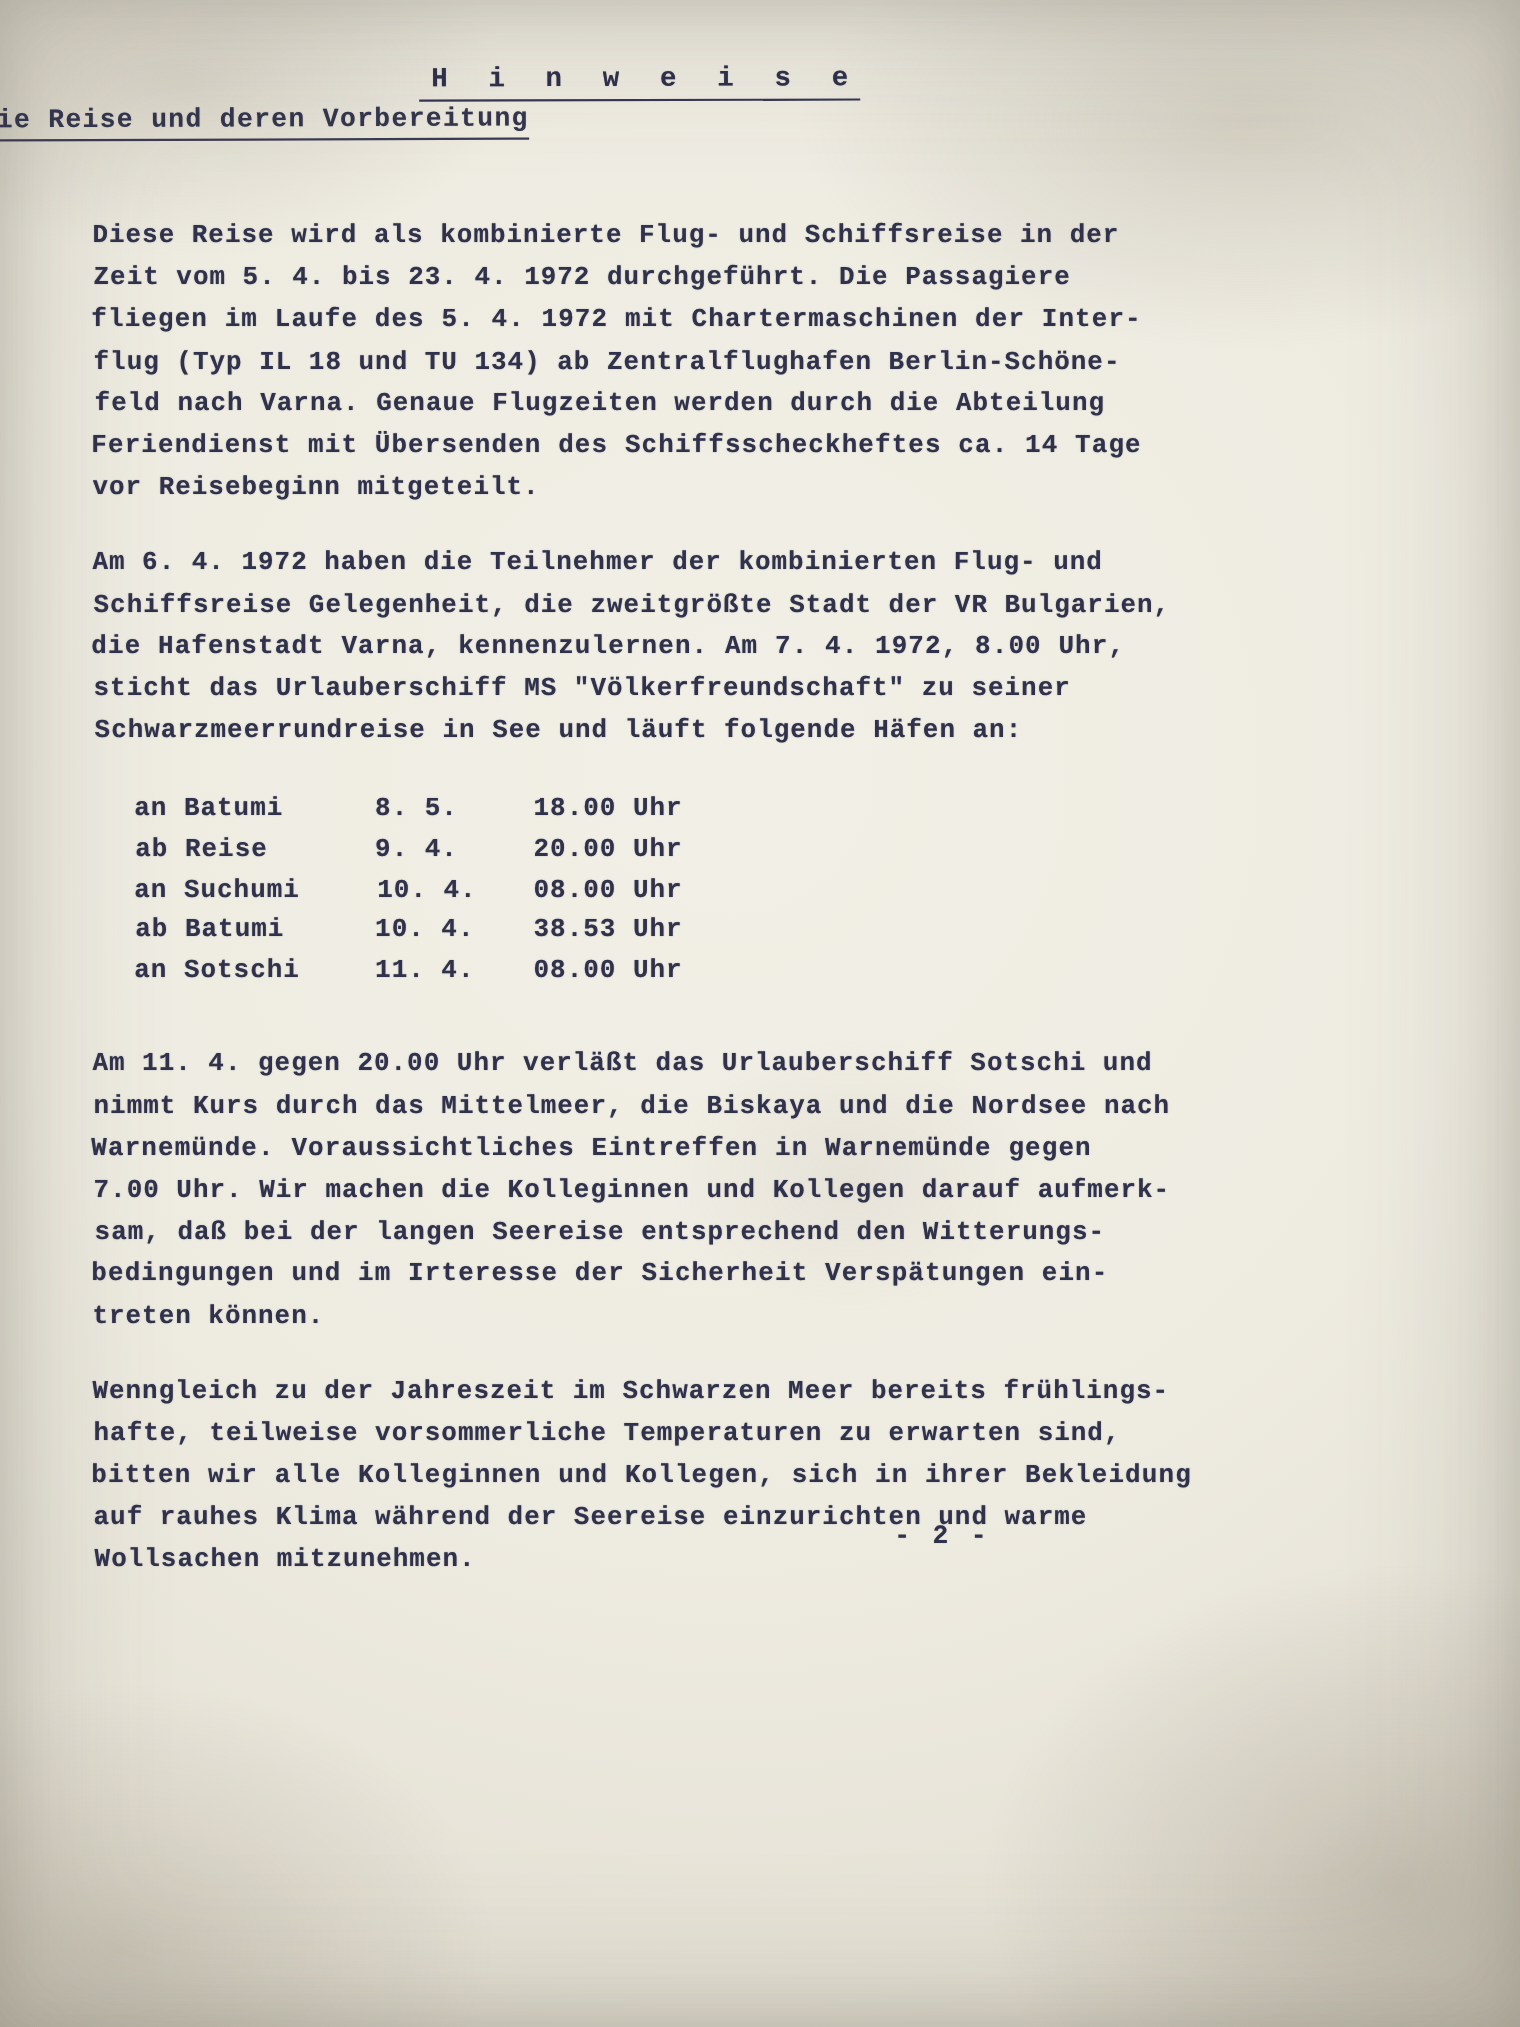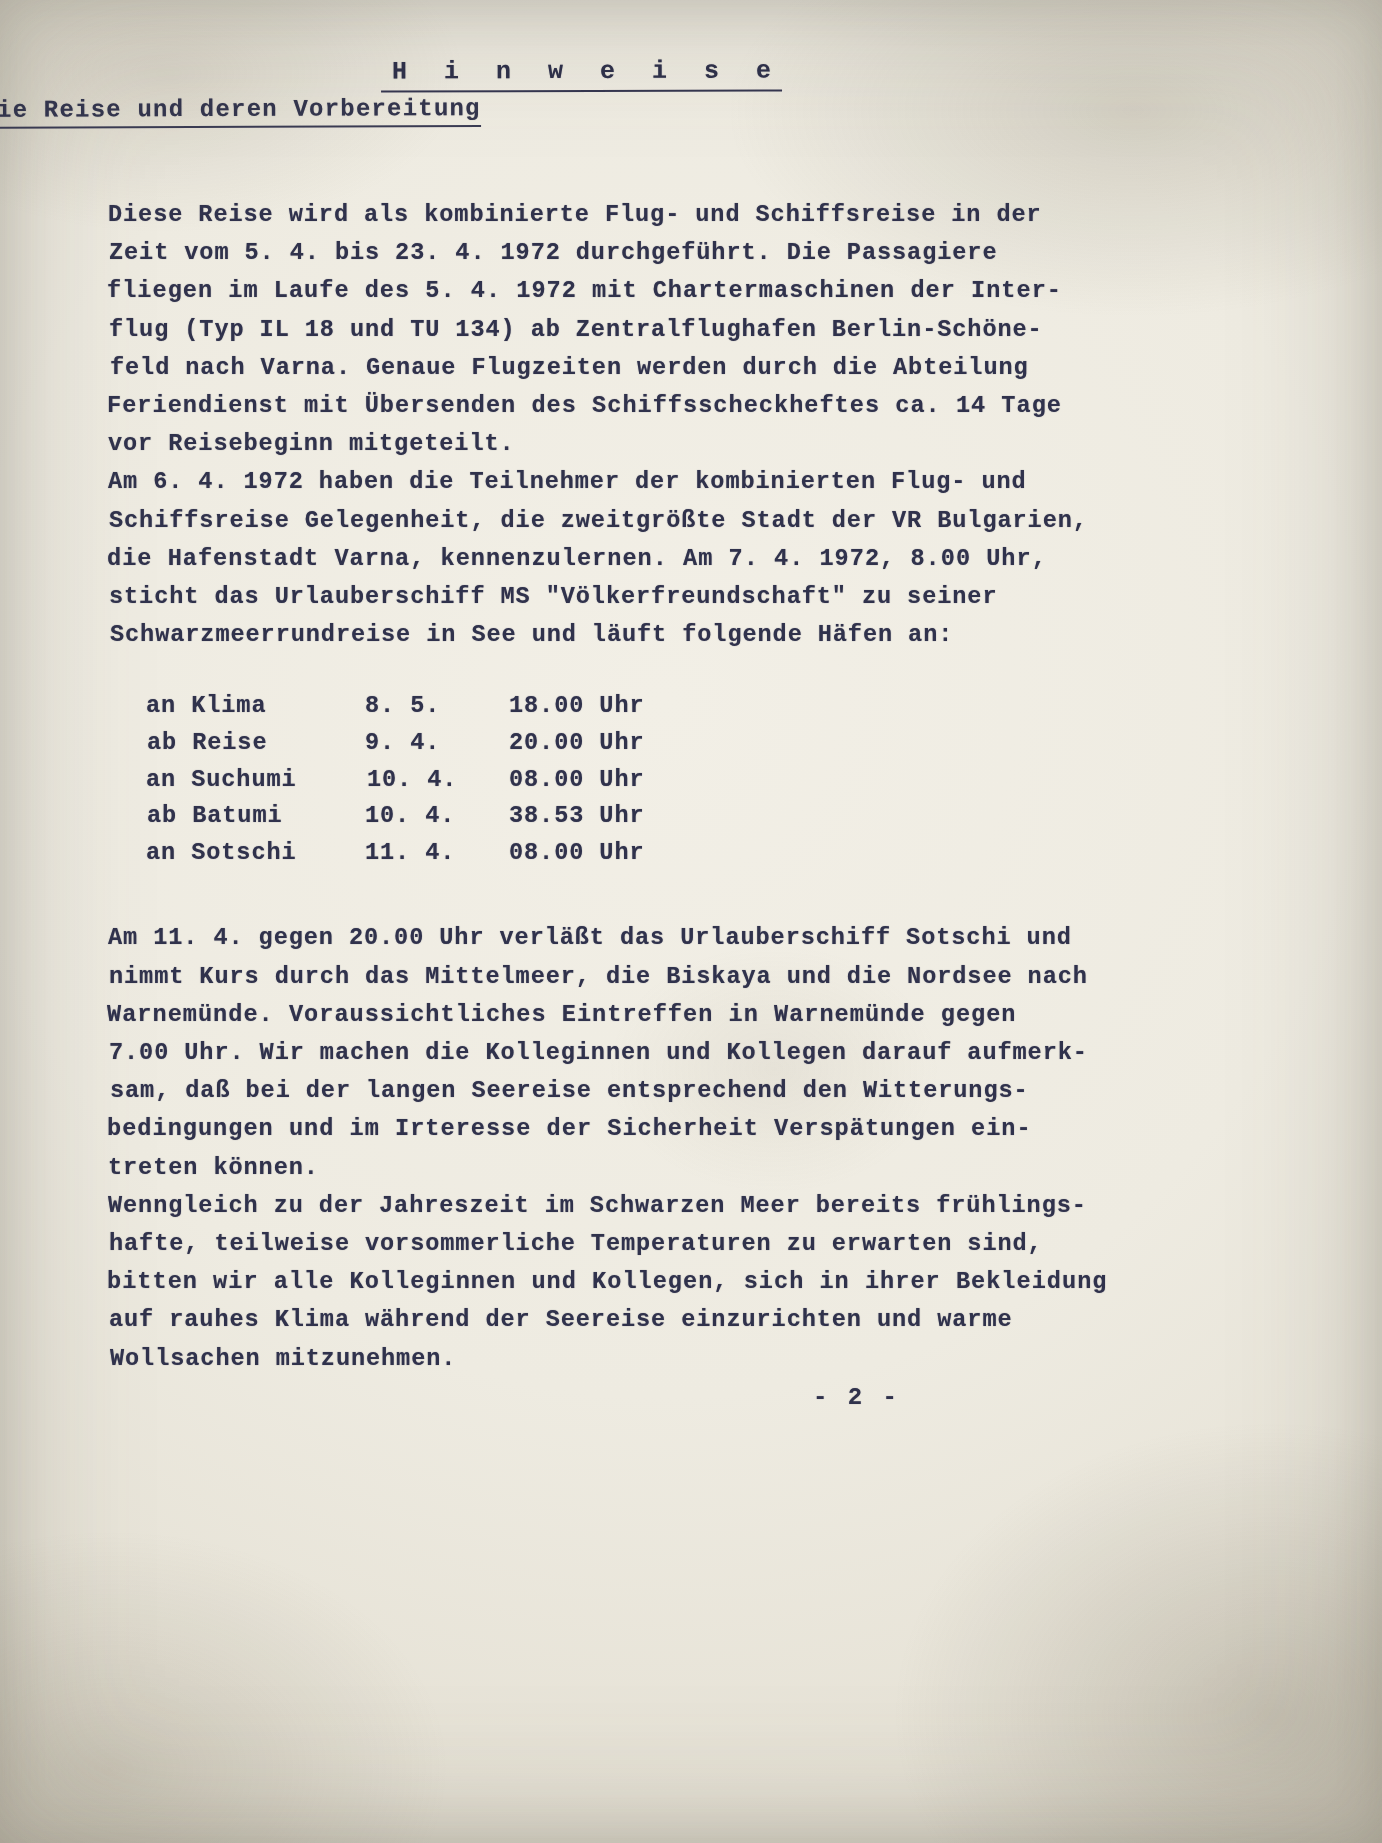--- a/index.html
+++ b/index.html
@@ -82,34 +82,35 @@
     border-bottom: 2px solid #3a3b52;
     padding-bottom: 3px;
     color: #33354d;
     transform: translateX(-81px) rotate(-0.2deg);
     text-shadow: 0 0 1px rgba(46,48,73,0.4);
   }
 
   .body {
     position: absolute;
     top: 196px;
-    left: 108px;
+    left: 84px;
     width: 1000px;
   }
 
   .para {
     font-size: 23.6px;
     line-height: 38.2px;
     letter-spacing: 0.9px;
     font-weight: 700;
     color: #30324c;
     white-space: pre-wrap;
     text-shadow: 0 0 1.1px rgba(48,50,76,0.5);
   }
   .para.gap {
+    margin-top: 30px;
   }
   .para .ln {
     display: block;
   }
   
   .para .ln:nth-child(2n)  { margin-left: 1px; }
   .para .ln:nth-child(3n)  { margin-left: -1px; letter-spacing: 1.0px; }
   .para .ln:nth-child(5n)  { margin-left: 2px; }
 
   .schedule {
@@ -162,21 +163,21 @@
 
     <div class="body">
 
       <div class="para"><span class="ln">Diese Reise wird als kombinierte Flug- und Schiffsreise in der</span><span class="ln">Zeit vom 5. 4. bis 23. 4. 1972 durchgeführt. Die Passagiere</span><span class="ln">fliegen im Laufe des 5. 4. 1972 mit Chartermaschinen der Inter-</span><span class="ln">flug (Typ IL 18 und TU 134) ab Zentralflughafen Berlin-Schöne-</span><span class="ln">feld nach Varna. Genaue Flugzeiten werden durch die Abteilung</span><span class="ln">Feriendienst mit Übersenden des Schiffsscheckheftes ca. 14 Tage</span><span class="ln">vor Reisebeginn mitgeteilt.</span></div>
 
       <div class="para gap"><span class="ln">Am 6. 4. 1972 haben die Teilnehmer der kombinierten Flug- und</span><span class="ln">Schiffsreise Gelegenheit, die zweitgrößte Stadt der VR Bulgarien,</span><span class="ln">die Hafenstadt Varna, kennenzulernen. Am 7. 4. 1972, 8.00 Uhr,</span><span class="ln">sticht das Urlauberschiff MS "Völkerfreundschaft" zu seiner</span><span class="ln">Schwarzmeerrundreise in See und läuft folgende Häfen an:</span></div>
 
       <table class="schedule">
         <tbody>
             <tr>
-              <td class="port">an Klima</td>
+              <td class="port">an Batumi</td>
               <td class="date">8. 5.</td>
               <td class="time">18.00 Uhr</td>
             </tr>
             <tr>
               <td class="port">ab Reise</td>
               <td class="date">9. 4.</td>
               <td class="time">20.00 Uhr</td>
             </tr>
             <tr>
               <td class="port">an Suchumi</td>

